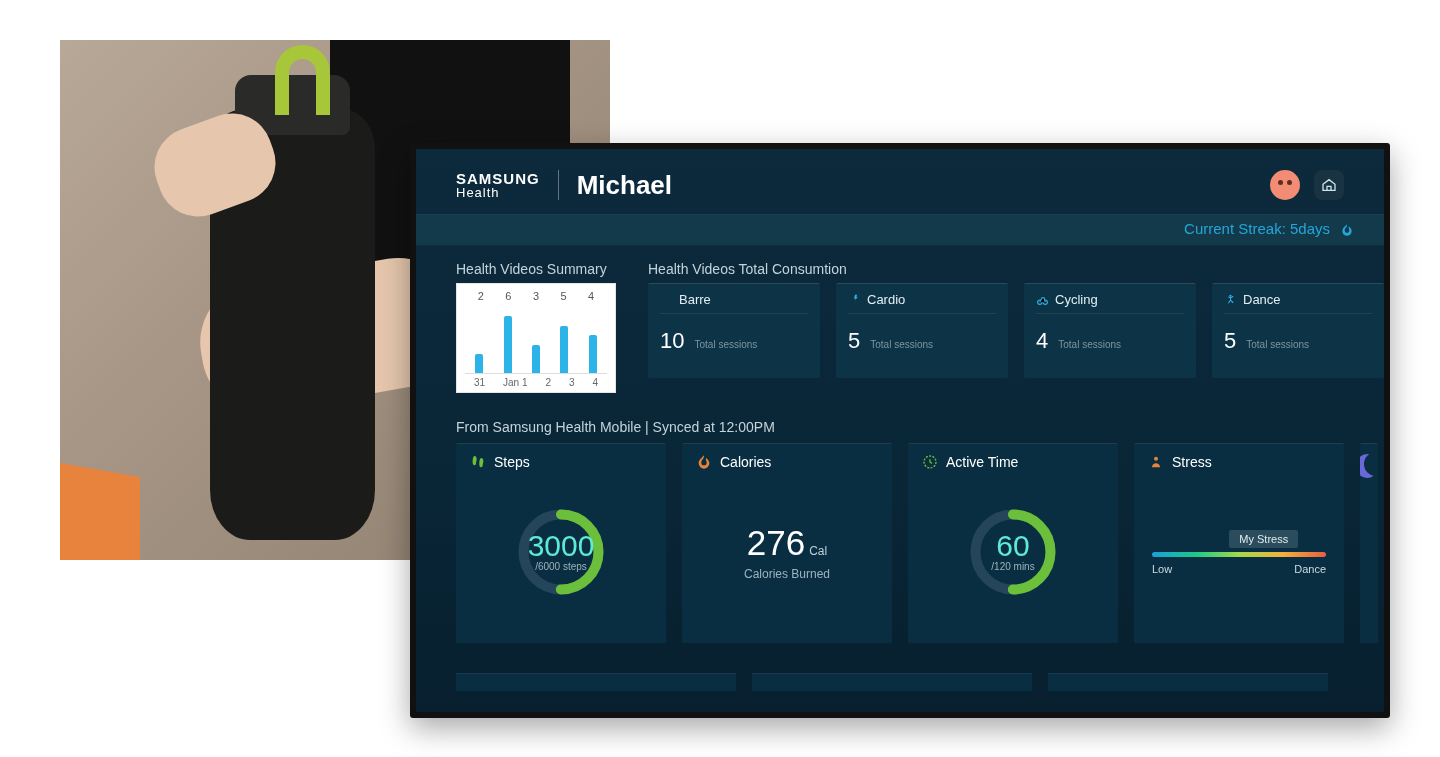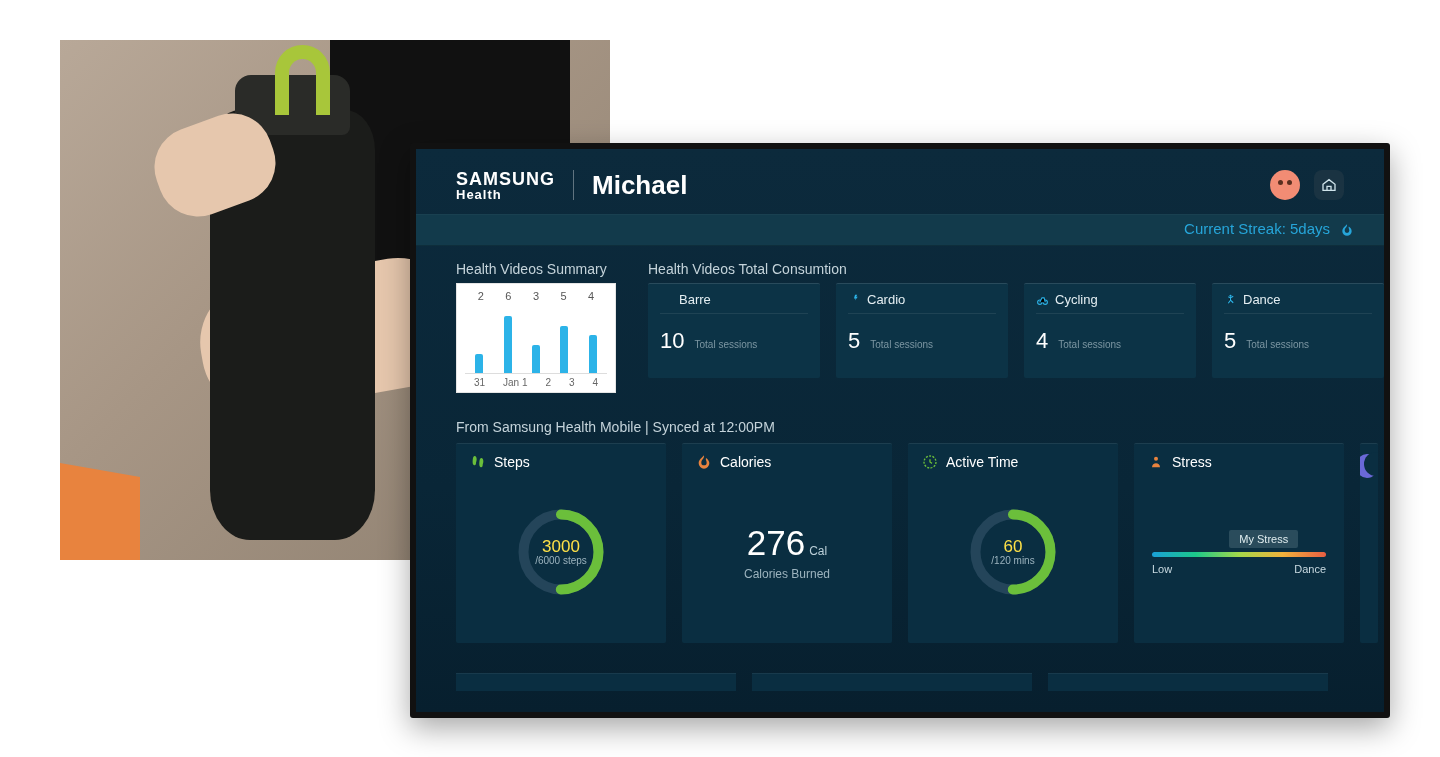--- a/index.html
+++ b/index.html
@@ -43,22 +43,22 @@
   }
   .strip {
     position:absolute; left:0; right:0; top:65px; height:32px;
     background: rgba(19,60,78,.9);
     border-top:1px solid rgba(255,255,255,.03);
     border-bottom:1px solid rgba(0,0,0,.2);
   }
 
   .header { position:absolute; top:14px; left:40px; right:40px; height:44px; display:flex; align-items:center; }
   .brand { display:flex; flex-direction:column; line-height:1; letter-spacing:1px; font-weight:600; color:#fff;}
-  .brand .b1{font-size:18px;}
-  .brand .b2{font-size:13px; font-weight:700;}
+  .brand .b1{font-size:15px;}
+  .brand .b2{font-size:13px; font-weight:400;}
   .vsep{ width:1px; height:30px; background:rgba(255,255,255,.35); margin:0 18px;}
   .username{ font-size:26px; font-weight:700; color:#fff;}
   .header-right{ margin-left:auto; display:flex; align-items:center; gap:14px;}
   .avatar{ width:30px; height:30px; border-radius:50%; background:#f28c74; position:relative;}
   .avatar::before,.avatar::after{ content:""; position:absolute; top:10px; width:5px; height:5px; border-radius:50%; background:#5a2e1f;}
   .avatar::before{left:8px;} .avatar::after{right:8px;}
   .home-btn{ width:30px;height:30px;border-radius:8px; background:#1a3342; display:flex; align-items:center; justify-content:center;}
   .home-btn svg{width:16px;height:16px;}
 
   .streak{ position:absolute; right:30px; top:71px; display:flex; align-items:flex-end; gap:10px; color:#26a5d9; font-size:15px;}
@@ -102,21 +102,21 @@
     display:flex; flex-direction:column;
   }
   .metric-card.peek{ width:18px; padding:10px 0; overflow:hidden; background:#0a2e41;}
   .mhead{ display:flex; align-items:center; gap:8px; font-size:14px; color:#fff;}
   .mhead svg{width:16px;height:16px;}
   .mbody{ flex:1; display:flex; align-items:center; justify-content:center; flex-direction:column;}
 
   .ring{ position:relative; width:90px; height:90px;}
   .ring svg{position:absolute; inset:0; transform:rotate(-90deg);}
   .ring-txt{position:absolute; inset:0; display:flex; flex-direction:column; align-items:center; justify-content:center;}
-  .rbig{font-size:17px; color:#fde047; line-height:1;}
+  .rbig{font-size:30px; color:#5eead4; line-height:1;}
   .rsmall{font-size:10px; color:#9cb3be;}
 
   .cal-big{font-size:35px; color:#fff;}
   .unit{font-size:12px; color:#bcd0d9; margin-left:4px;}
   .cal-sub{font-size:12px; color:#9cb3be; margin-top:4px;}
 
   .stress-area{ padding:0 4px; }
   .badge{ background:#2a4c5c; color:#e0edef; font-size:11px; padding:3px 10px; border-radius:2px; display:inline-block;}
   .gradient-bar{ height:5px; border-radius:3px; margin-top:4px;
     background: linear-gradient(90deg,#1aa0d8 0%, #1cc88a 25%, #a4d84a 50%, #f1b33c 75%, #e85e42 100%);

